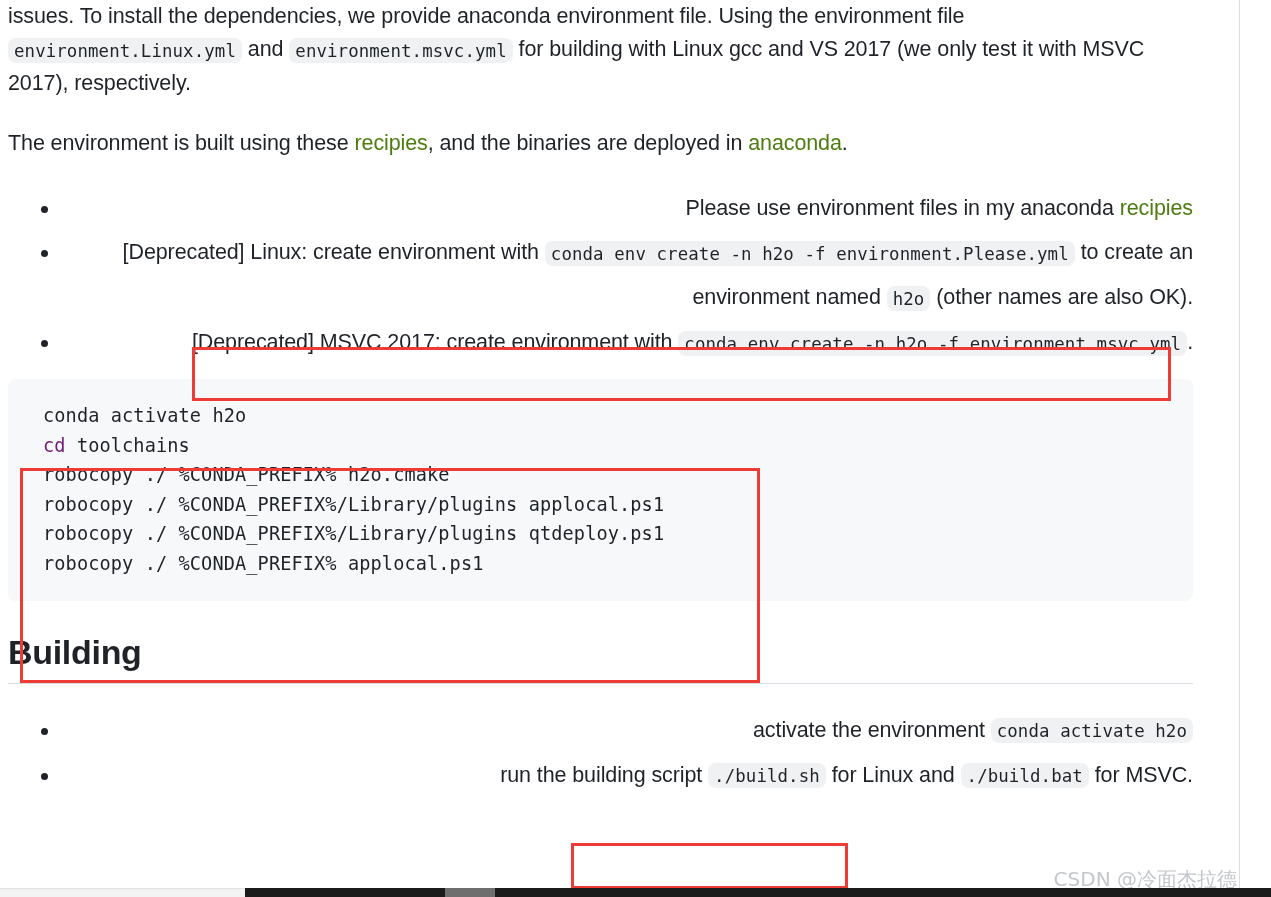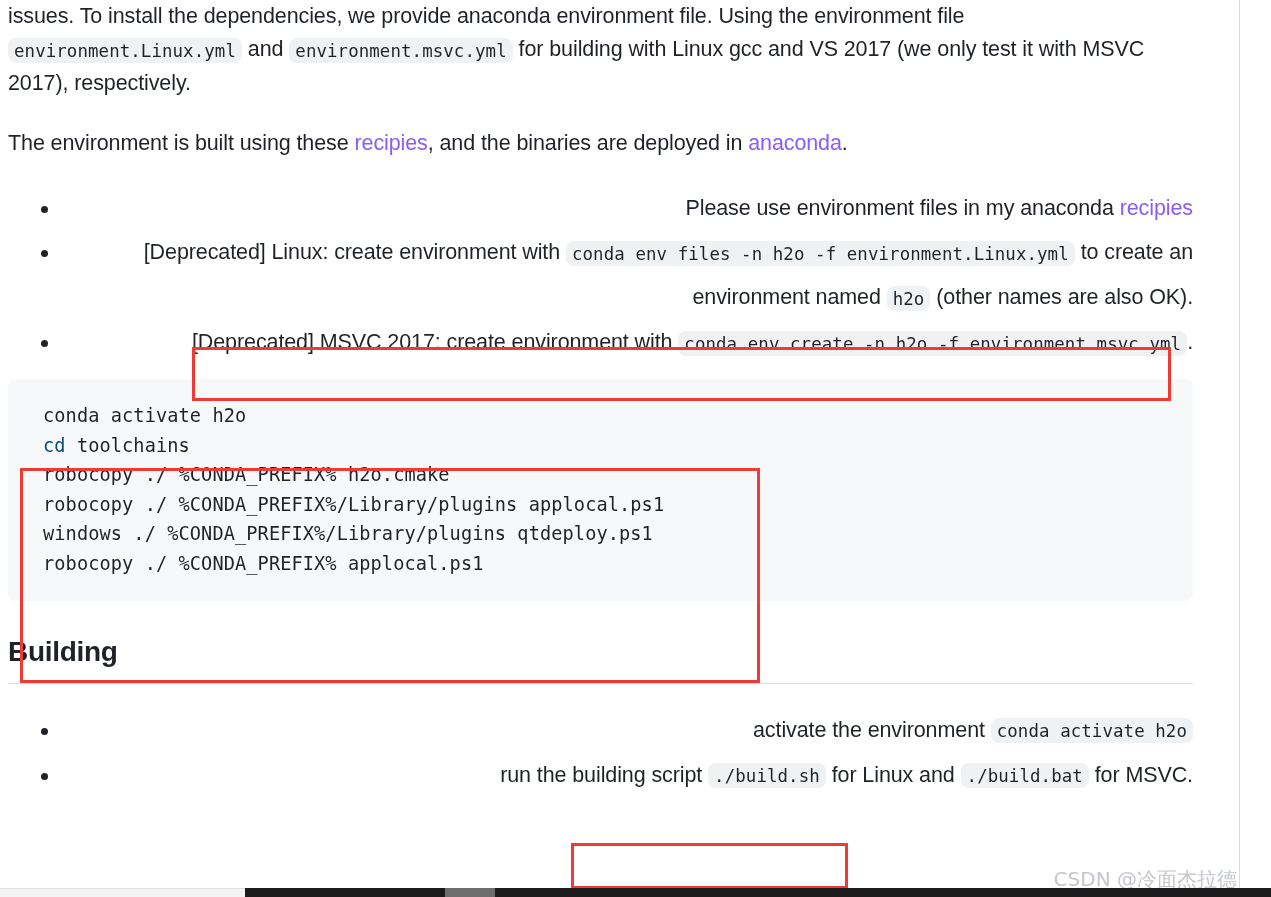--- a/index.html
+++ b/index.html
@@ -47,21 +47,21 @@
     line-height: 33px;
     margin: 0 0 0 0;
     color: #1f2328;
     letter-spacing: -0.1px;
   }
   p.para.first { padding-top: 8px; }
   .gap-1 { height: 27px; }
   .gap-2 { height: 26px; }
 
   a.link {
-    color: #8b5cf6;
+    color: #4d7c0f;
     text-decoration: none;
   }
 
   code.inline {
     font-family: "DejaVu Sans Mono", "Liberation Mono", monospace;
     font-size: 17.4px;
     background: #eff1f3;
     border-radius: 8px;
     padding: 2.5px 6px;
     color: #1f2328;
@@ -112,25 +112,25 @@
   }
   #codeblock pre {
     margin: 0;
     padding: 0 0 0 35px;
     font-family: "DejaVu Sans Mono", "Liberation Mono", monospace;
     font-size: 18.6px;
     line-height: 29.6px;
     color: #1f2328;
     letter-spacing: 0.1px;
   }
-  .kw { color: #0c4a6e; }
+  .kw { color: #701a75; }
 
   
   h2.heading {
-    font-size: 28px;
+    font-size: 34px;
     font-weight: bold;
     margin: 0;
     padding: 0;
     color: #1f2328;
     letter-spacing: -0.3px;
     line-height: 42px;
   }
   hr.rule {
     border: none;
     border-top: 1px solid #d8dee4;
@@ -225,42 +225,42 @@
 
       <ul class="bullets">
 
         <li class="li-space-1">
           <span>Please use environment files in my anaconda</span>
           <a class="link" href="#">recipies</a>
         </li>
 
         <li class="li-space-2">
           <span>[Deprecated] Linux: create environment with</span>
-          <code class="inline">conda env files -n h2o -f environment.Linux.yml</code>
+          <code class="inline">conda env create -n h2o -f environment.Please.yml</code>
           <span>to create an environment named</span>
           <code class="inline">h2o</code>
           <span>(other names are also OK).</span>
         </li>
 
         <li class="li-space-1">
           <span>[Deprecated]</span>
           <span>MSVC 2017: create environment with</span>
           <code class="inline">conda env create -n h2o -f environment.msvc.yml</code><span>.</span>
         </li>
 
 
       </ul>
 
       <div id="codeblock-wrap">
         <div id="codeblock">
           <pre><span>conda activate h2o</span>
 <span class="kw">cd</span><span> toolchains</span>
 <span>robocopy ./ %CONDA_PREFIX% h2o.cmake</span>
 <span>robocopy ./ %CONDA_PREFIX%/Library/plugins applocal.ps1</span>
-<span>windows ./ %CONDA_PREFIX%/Library/plugins qtdeploy.ps1</span>
+<span>robocopy ./ %CONDA_PREFIX%/Library/plugins qtdeploy.ps1</span>
 <span>robocopy ./ %CONDA_PREFIX% applocal.ps1</span></pre>
         </div>
       </div>
 
       <div style="height:30px"></div>
 
       <h2 class="heading">Building</h2>
       <hr class="rule">
 
       <div style="height:24px"></div>

